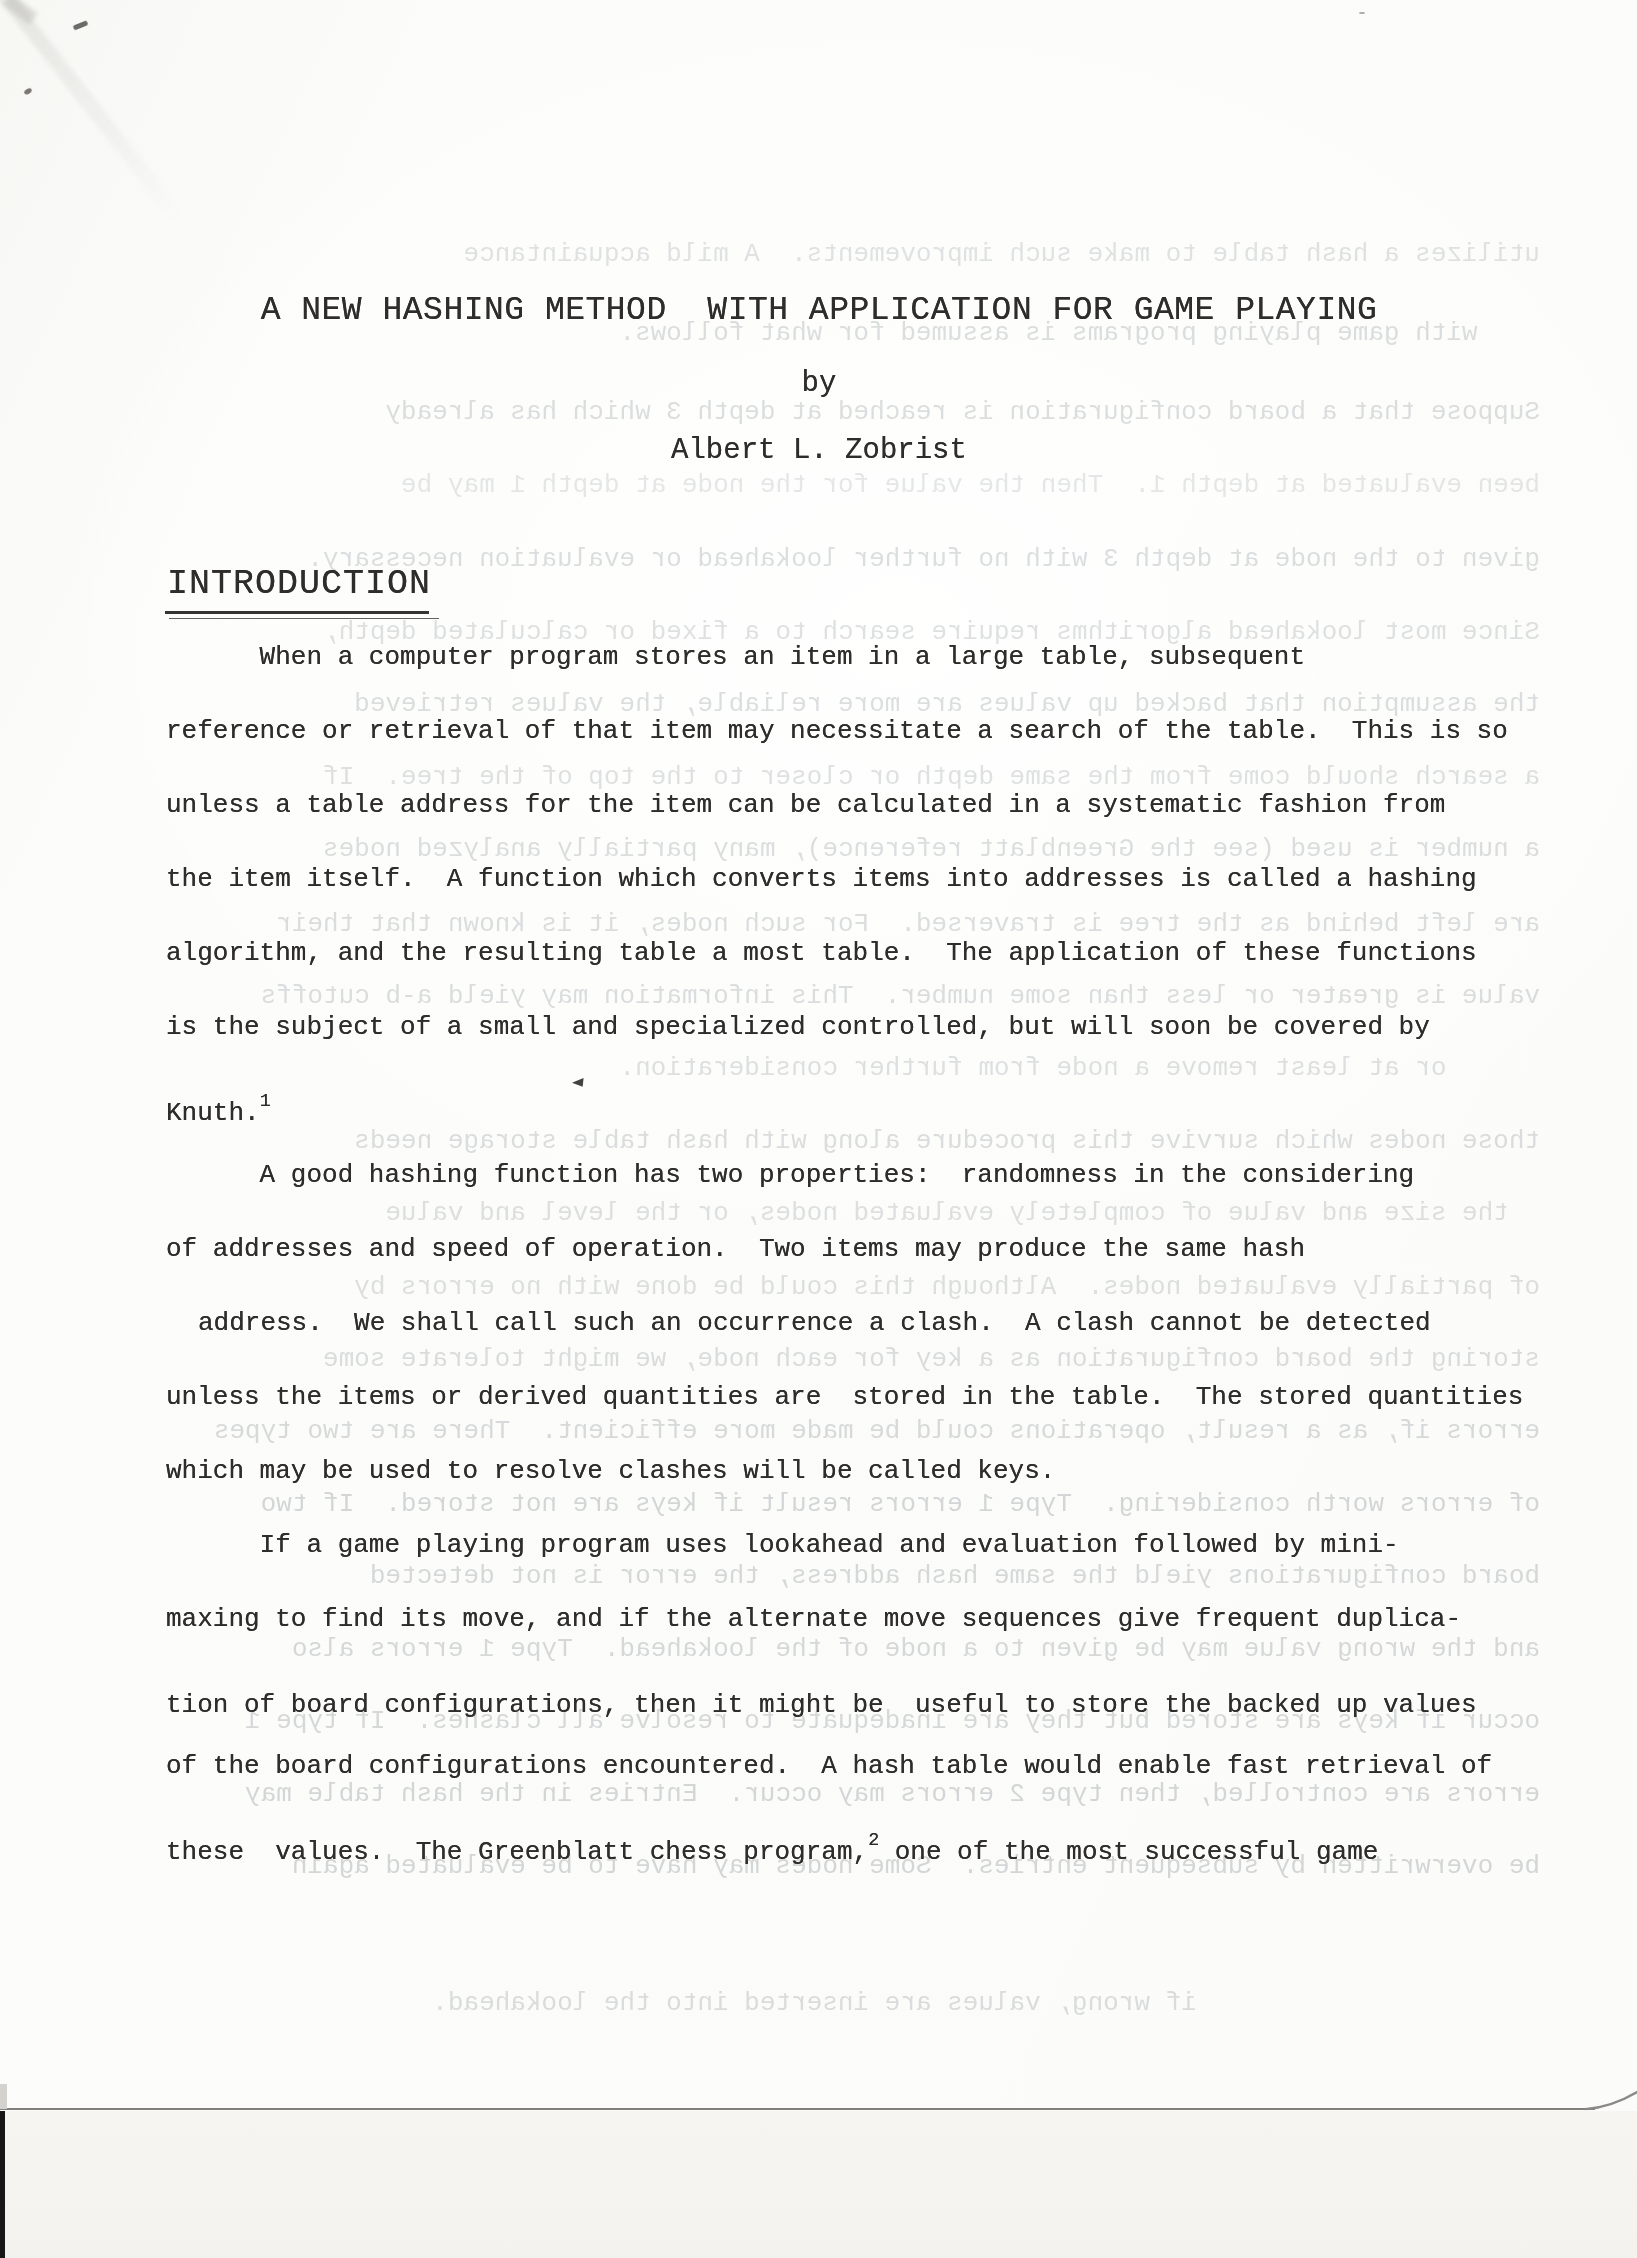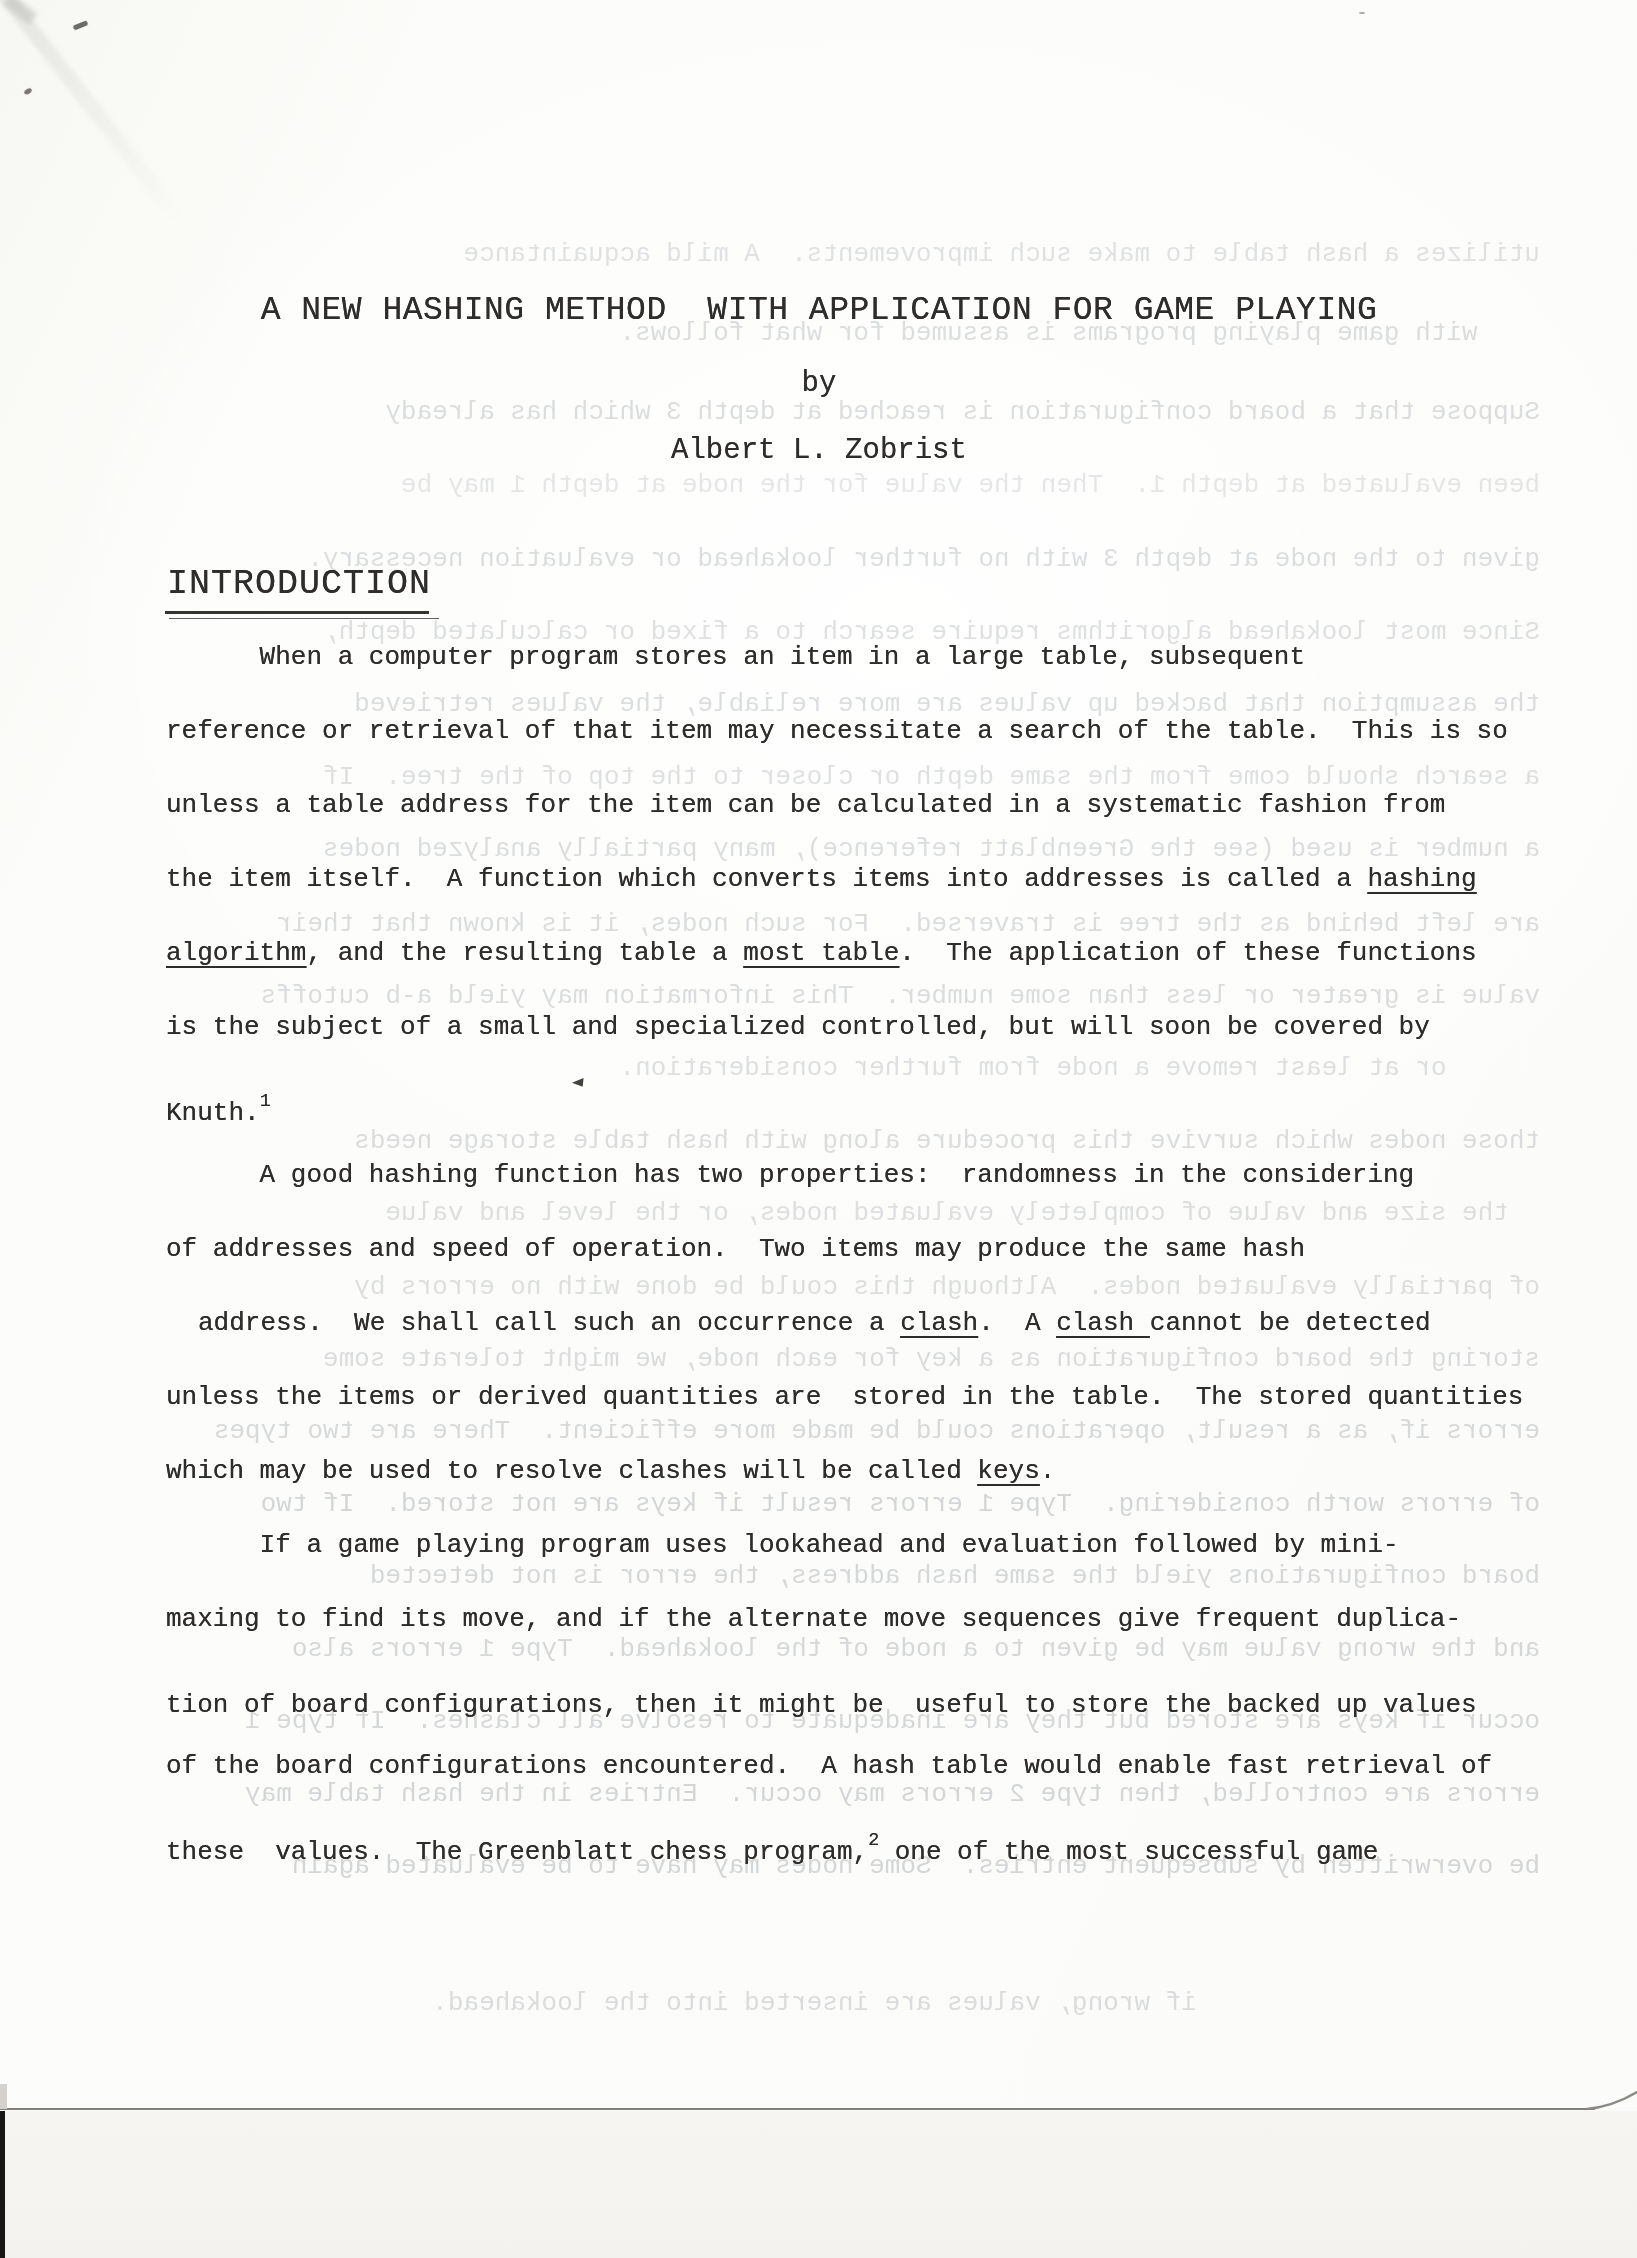--- a/index.html
+++ b/index.html
@@ -52,21 +52,21 @@
   .heading::before{
     content:"";position:absolute;left:1.9px;right:-7.7px;bottom:-15.4px;height:1.9px;
     background:#3b3a37;opacity:.8;
   }
   .bline{
     position:absolute;left:166px;
     white-space:pre;
     font-size:26px;line-height:32px;
     text-shadow:0 0 0.5px rgba(40,38,34,.85);
   }
-  .u{text-decoration:underline;text-decoration-thickness:1.9px;text-underline-offset:5.8px;text-align:center;}
+  .u{text-decoration-thickness:1.9px;text-underline-offset:5.8px;text-align:center;}
   .sup{font-size:18.3px;vertical-align:13.5px;}
   
   .crease-smudge{
     position:absolute;left:5.8px;top:-15.4px;width:290px;height:15.4px;
     background:linear-gradient(90deg, rgba(140,140,134,.18), rgba(140,140,134,0));
     transform:rotate(52deg);transform-origin:0 0;
     filter:blur(1.9px);pointer-events:none;
   }
   .mark{position:absolute;pointer-events:none;}
   .mark-dash1{left:73px;top:23px;width:14.5px;height:4.8px;background:#6b6b67;border-radius:1.9px;transform:rotate(-22deg);filter:blur(0.4px);}

